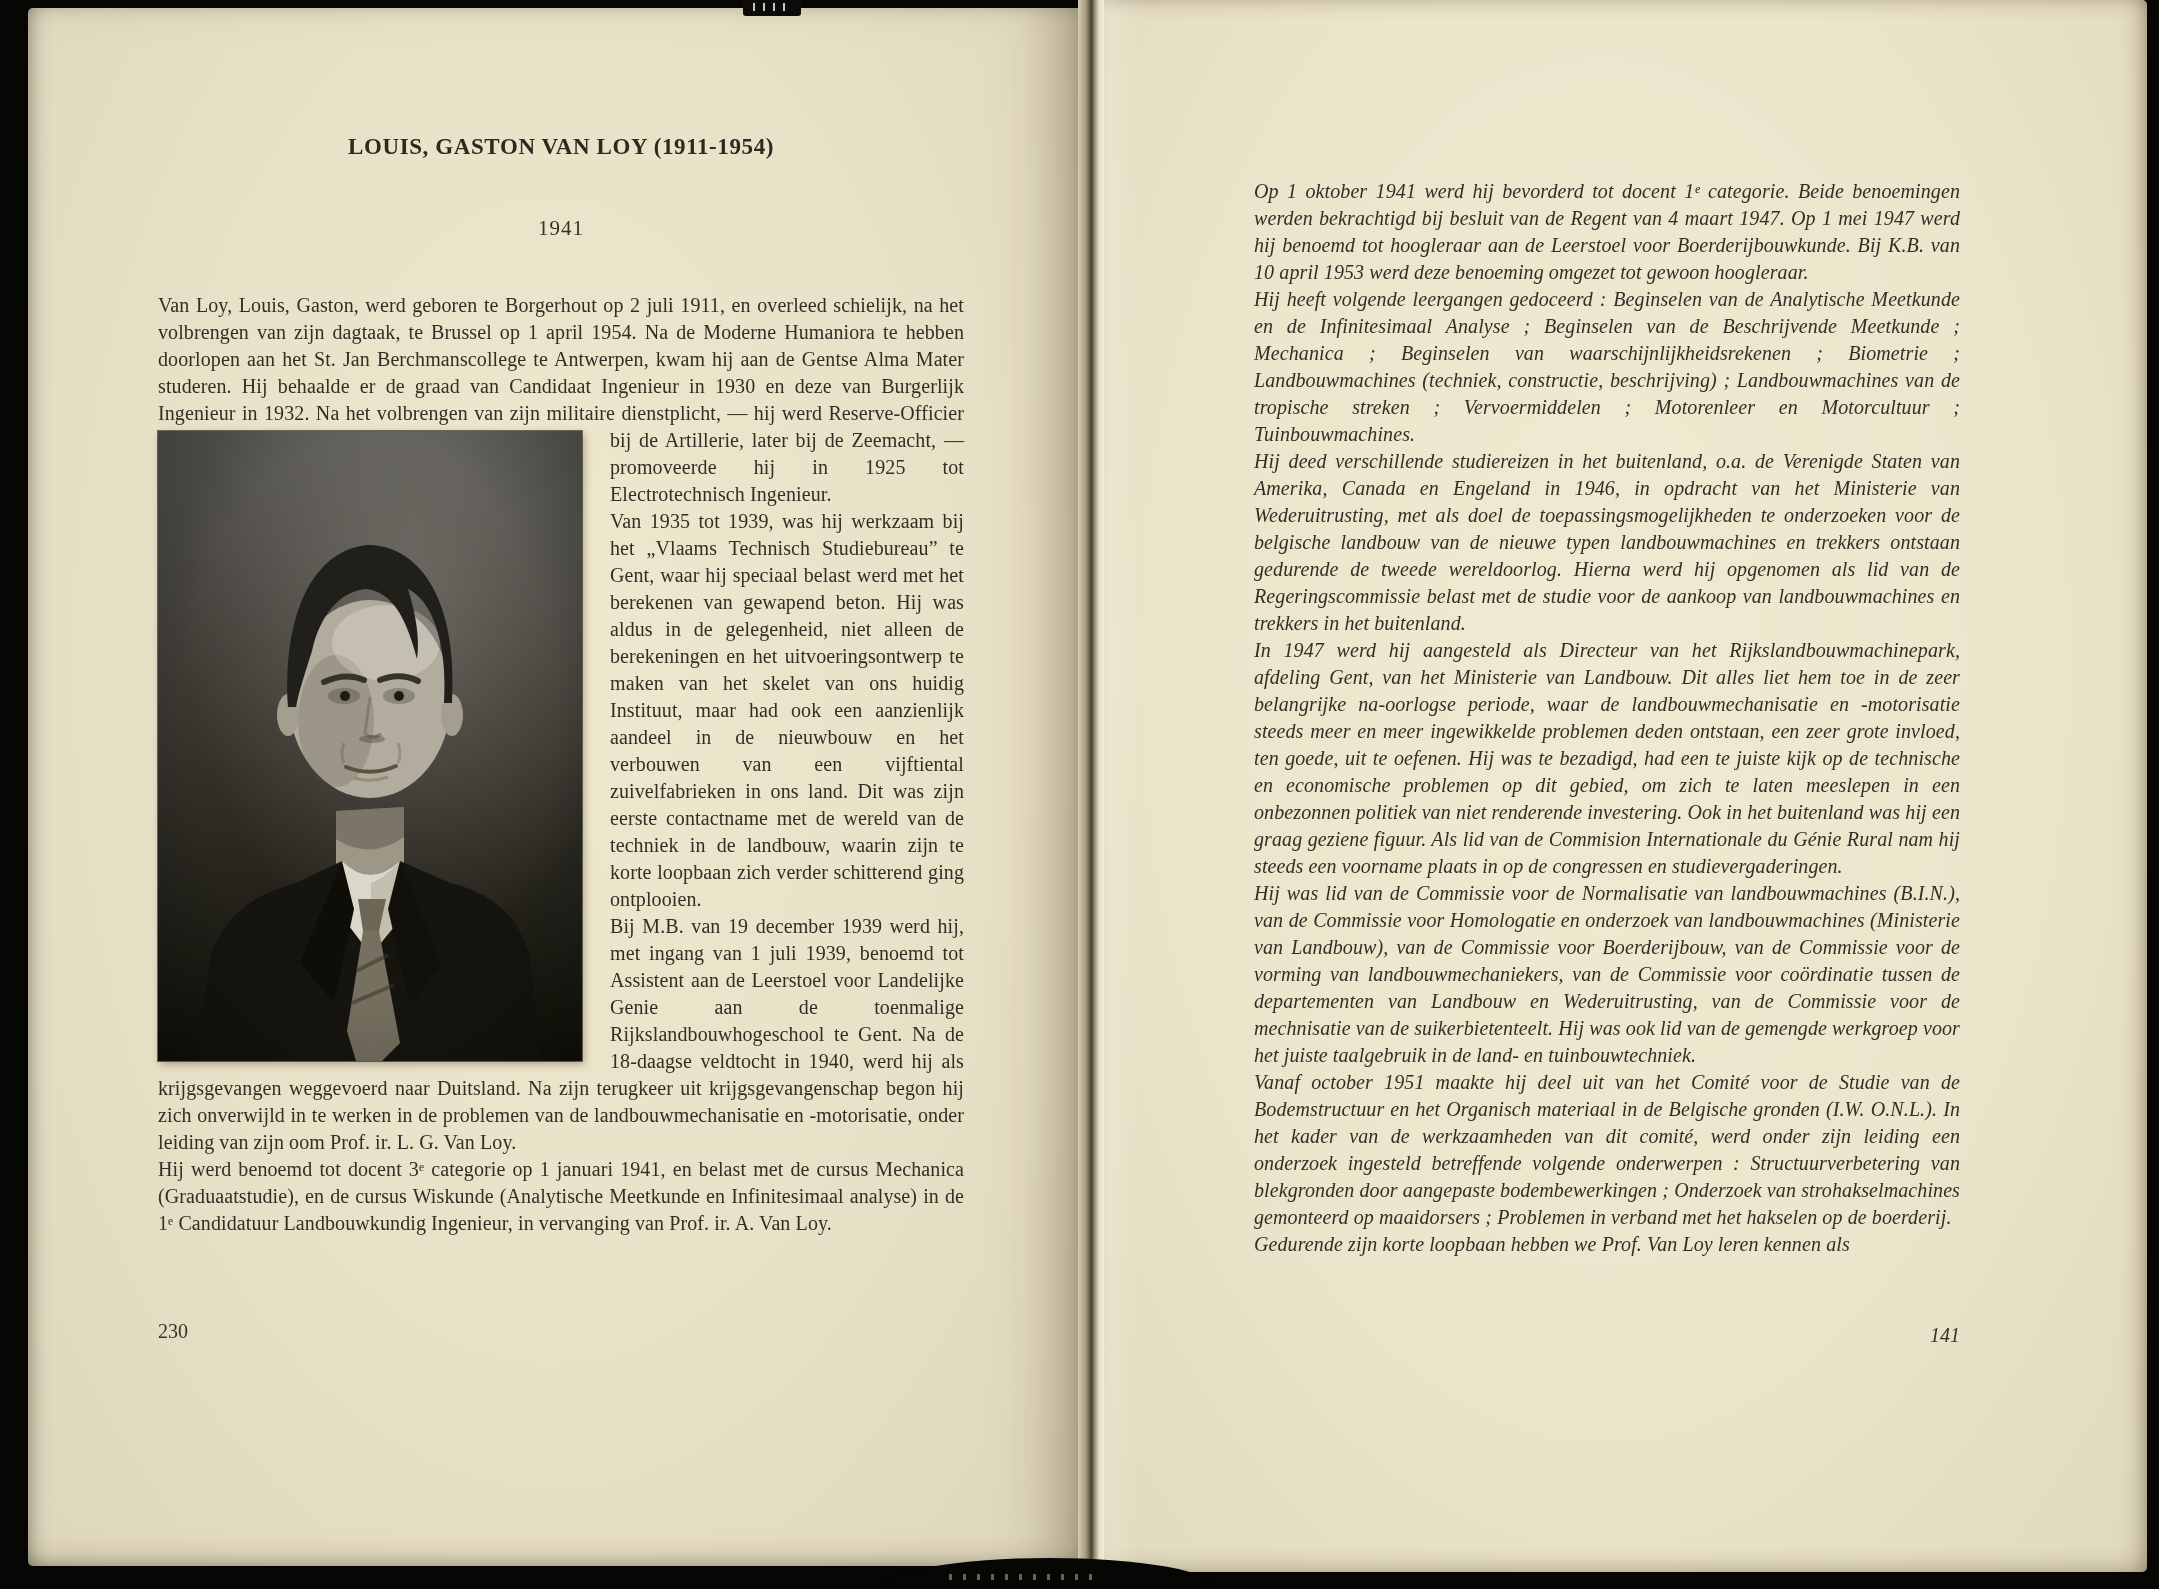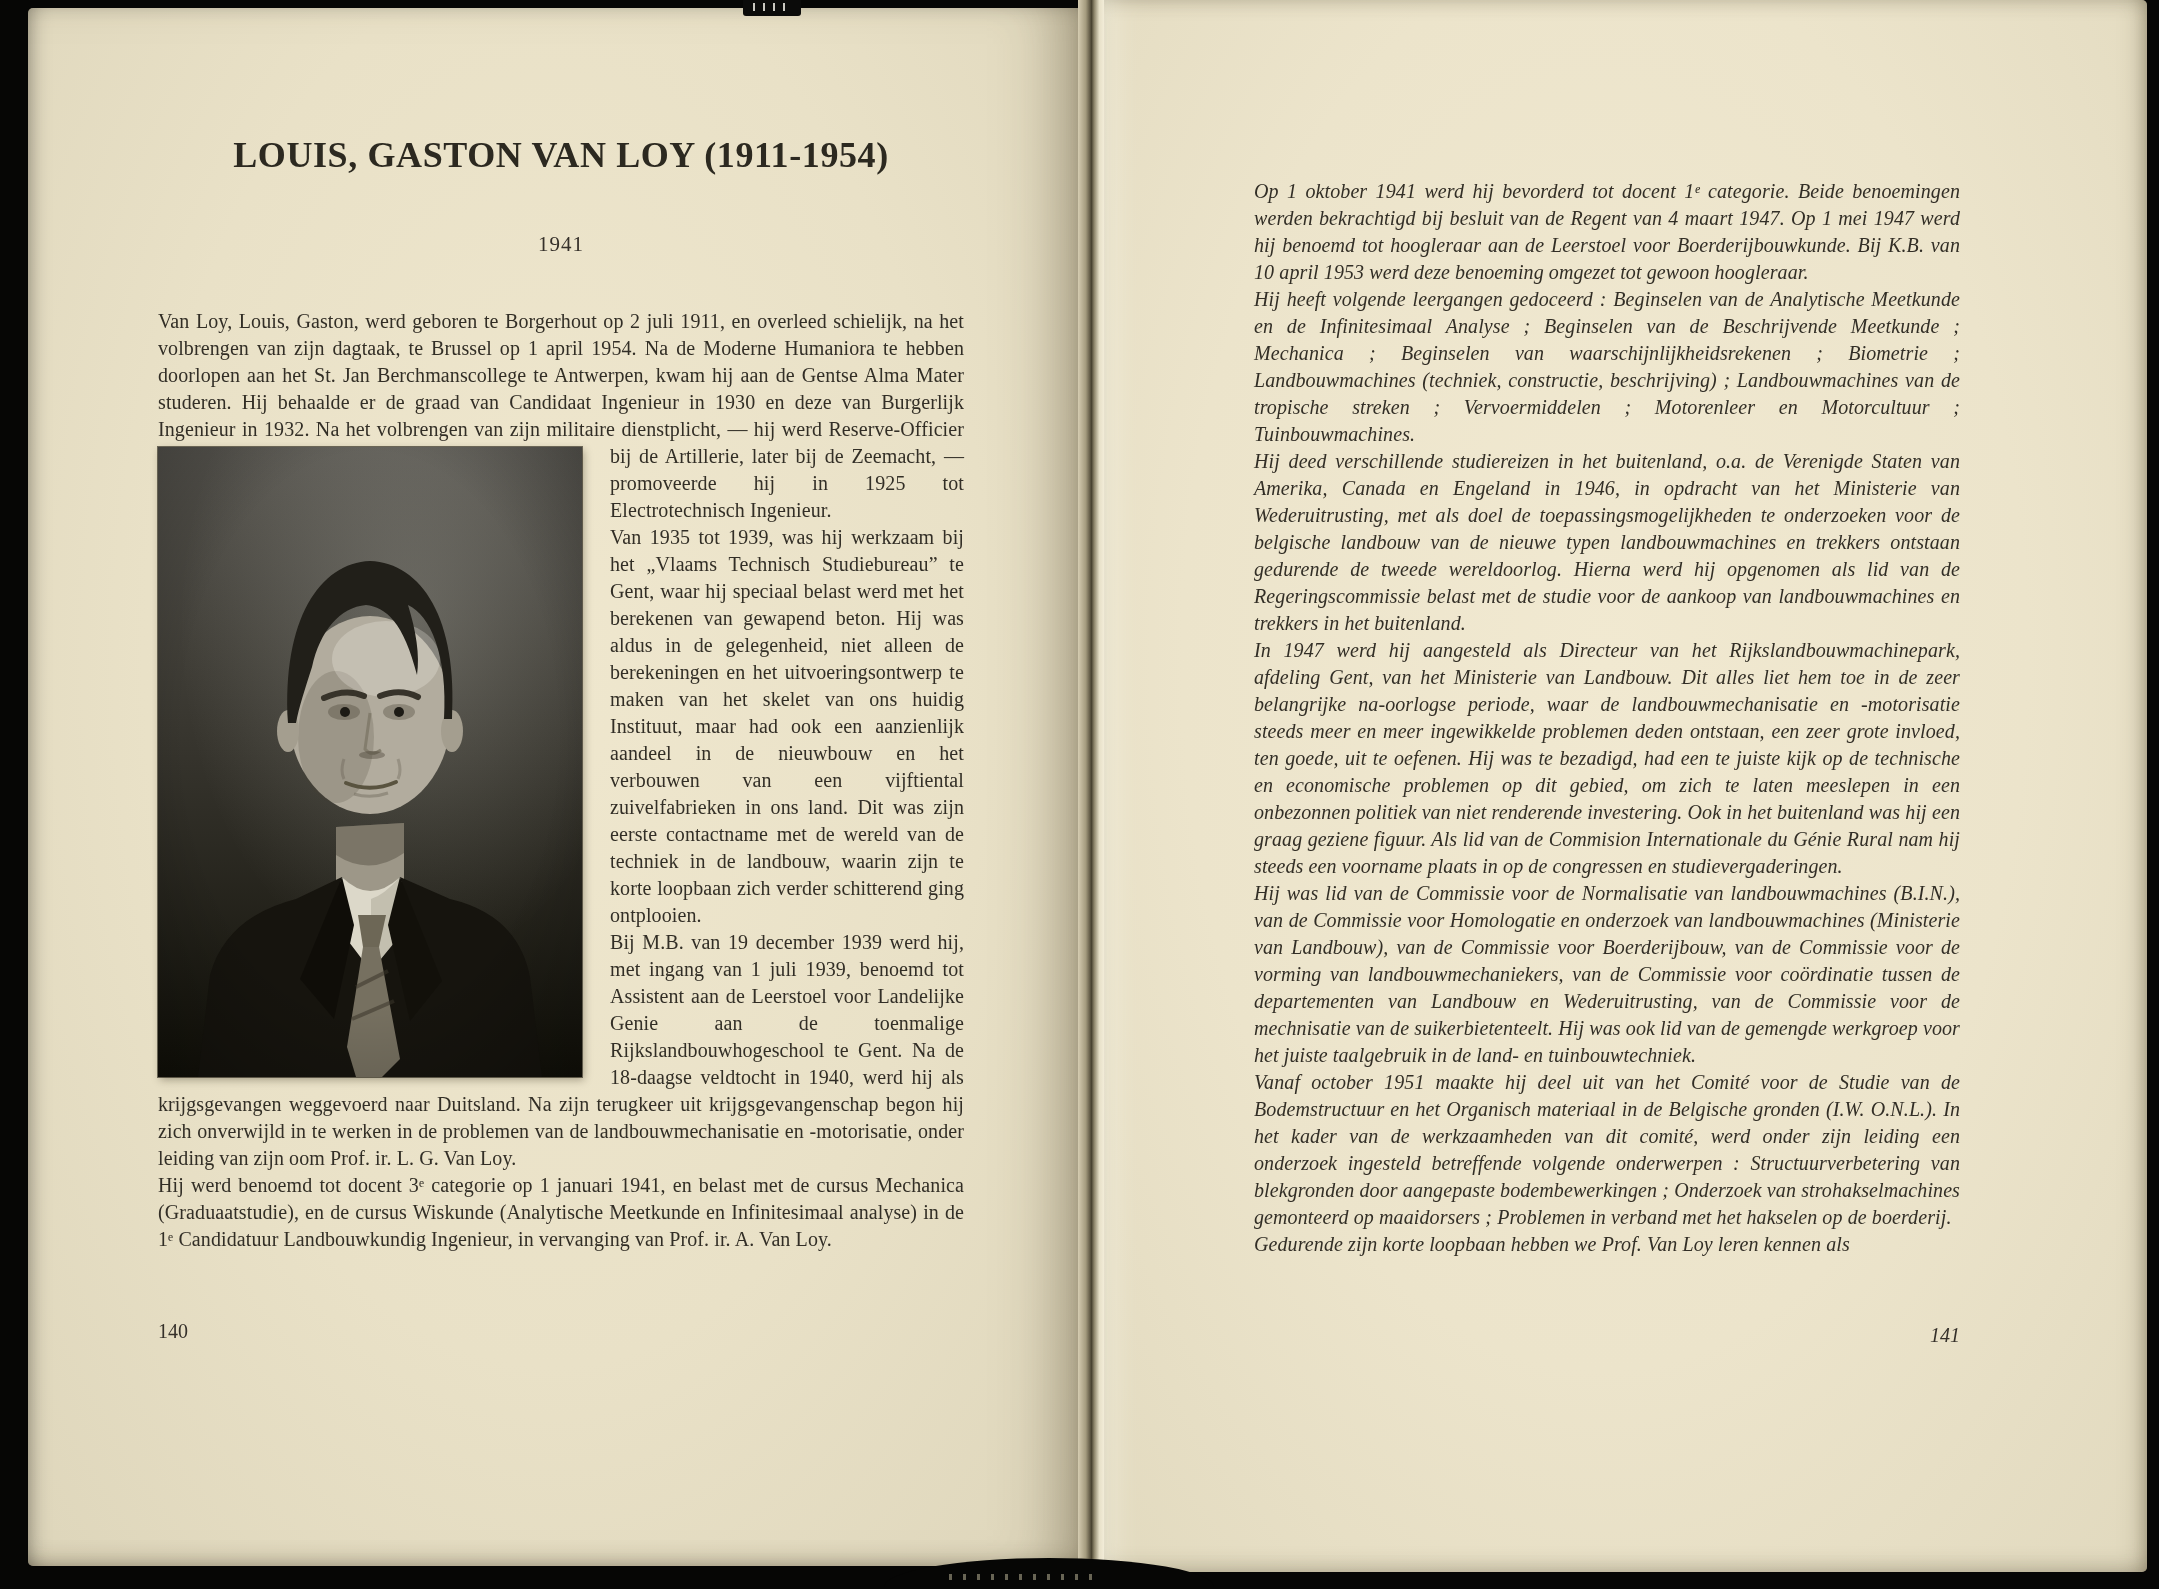--- a/index.html
+++ b/index.html
@@ -62,21 +62,21 @@
       rgba(185,178,150,0.55) 0 3px, transparent 3px 14px);
     background-size: 150px 6px; background-repeat: no-repeat;
     background-position: 14px 3px;
   }
 
   
   .lp-content { position: absolute; left: 130px; top: 0; width: 806px; }
   .lp-title {
     margin: 0; padding-top: 126px;
     text-align: center;
-    font-size: 36px; font-weight: bold; letter-spacing: 0.6px;
+    font-size: 23px; font-weight: bold; letter-spacing: 0.6px;
     color: #2c2920;
   }
   .lp-year {
     margin: 0; padding-top: 56px;
     text-align: center;
     font-size: 21px; letter-spacing: 1px;
     color: #35302a;
   }
   .body-text {
     margin-top: 51px;
@@ -194,21 +194,21 @@
               <rect x="0" y="0" width="424" height="630" fill="url(#vigG)"></rect>
             </svg>
           </span>
           <span>werd Reserve-Officier bij de Artillerie, later bij de Zeemacht, — promoveerde hij in 1925 tot Electrotechnisch Ingenieur.</span>
         </p>
         <p>Van 1935 tot 1939, was hij werkzaam bij het „Vlaams Technisch Studiebureau” te Gent, waar hij speciaal belast werd met het berekenen van gewapend beton. Hij was aldus in de gelegenheid, niet alleen de berekeningen en het uitvoeringsontwerp te maken van het skelet van ons huidig Instituut, maar had ook een aanzienlijk aandeel in de nieuwbouw en het verbouwen van een vijftiental zuivelfabrieken in ons land. Dit was zijn eerste contactname met de wereld van de techniek in de landbouw, waarin zijn te korte loopbaan zich verder schitterend ging ontplooien.</p>
         <p>Bij M.B. van 19 december 1939 werd hij, met ingang van 1 juli 1939, benoemd tot Assistent aan de Leerstoel voor Landelijke Genie aan de toenmalige Rijkslandbouwhogeschool te Gent. Na de 18-daagse veldtocht in 1940, werd hij als krijgsgevangen weggevoerd naar Duitsland. Na zijn terugkeer uit krijgsgevangenschap begon hij zich onverwijld in te werken in de problemen van de landbouwmechanisatie en -motorisatie, onder leiding van zijn oom Prof. ir. L. G. Van Loy.</p>
         <p>Hij werd benoemd tot docent 3ᵉ categorie op 1 januari 1941, en belast met de cursus Mechanica (Graduaatstudie), en de cursus Wiskunde (Analytische Meetkunde en Infinitesimaal analyse) in de 1ᵉ Candidatuur Landbouwkundig Ingenieur, in vervanging van Prof. ir. A. Van Loy.</p>
       </div>
     </div>
-    <div class="page-number pn-left">140</div>
+    <div class="page-number pn-left">230</div>
   </div>
 
   <div class="gutter"></div>
 
   <div class="page page-right">
     <div class="rp-content">
       <div class="spacer-top"></div>
       <p>Op 1 oktober 1941 werd hij bevorderd tot docent 1ᵉ categorie.  Beide benoemingen werden bekrachtigd bij besluit van de Regent van 4 maart 1947.  Op 1 mei 1947 werd hij benoemd tot hoogleraar aan de Leerstoel voor Boerderijbouwkunde.  Bij K.B. van 10 april 1953 werd deze benoeming omgezet tot gewoon hoogleraar.</p>
       <p>Hij heeft volgende leergangen gedoceerd : Beginselen van de Analytische Meetkunde en de Infinitesimaal Analyse ; Beginselen van de Beschrijvende Meetkunde ; Mechanica ; Beginselen van waarschijnlijkheidsrekenen ; Biometrie ; Landbouwmachines (techniek, constructie, beschrijving) ; Landbouwmachines van de tropische streken ; Vervoermiddelen ; Motorenleer en Motorcultuur ;  Tuinbouwmachines.</p>
       <p>Hij deed verschillende studiereizen in het buitenland, o.a. de Verenigde Staten van Amerika, Canada en Engeland in 1946, in opdracht van het Ministerie van Wederuitrusting, met als doel de toepassingsmogelijkheden te onderzoeken voor de belgische landbouw van de nieuwe typen landbouwmachines en trekkers ontstaan gedurende de tweede wereldoorlog.  Hierna werd hij opgenomen als lid van de Regeringscommissie belast met de studie voor de aankoop van landbouwmachines en trekkers in het buitenland.</p>

